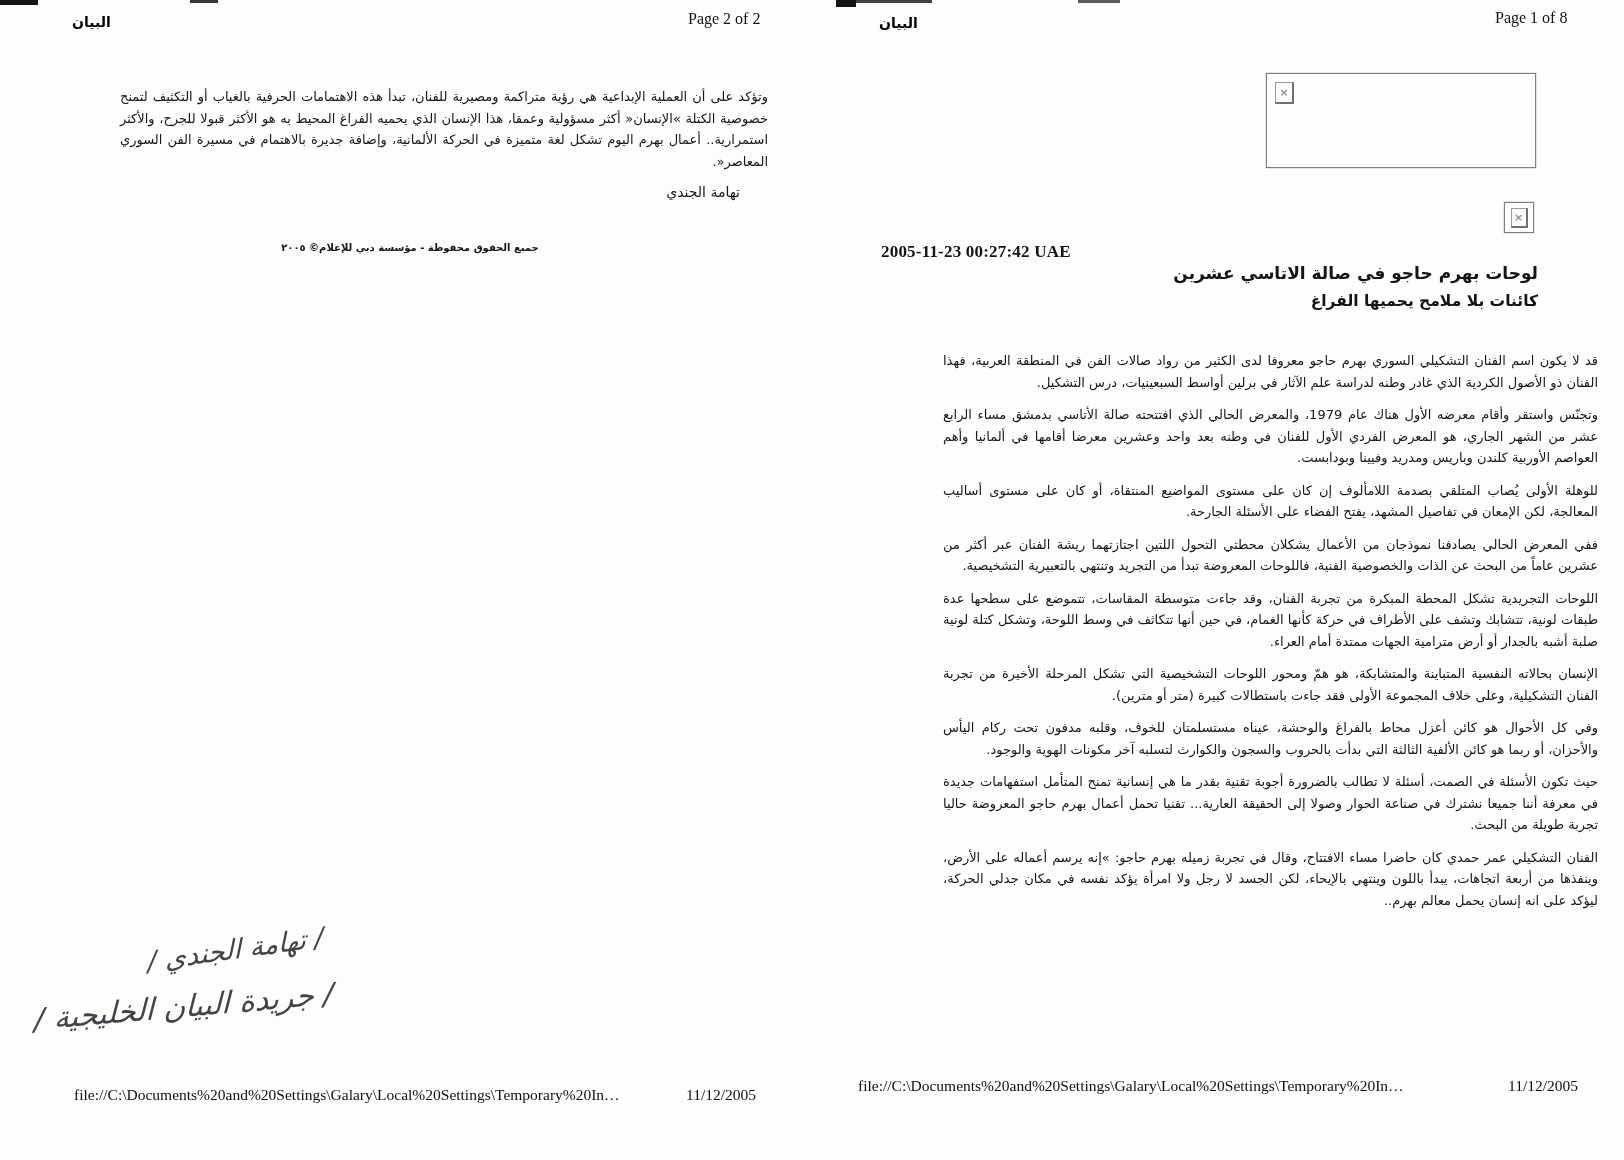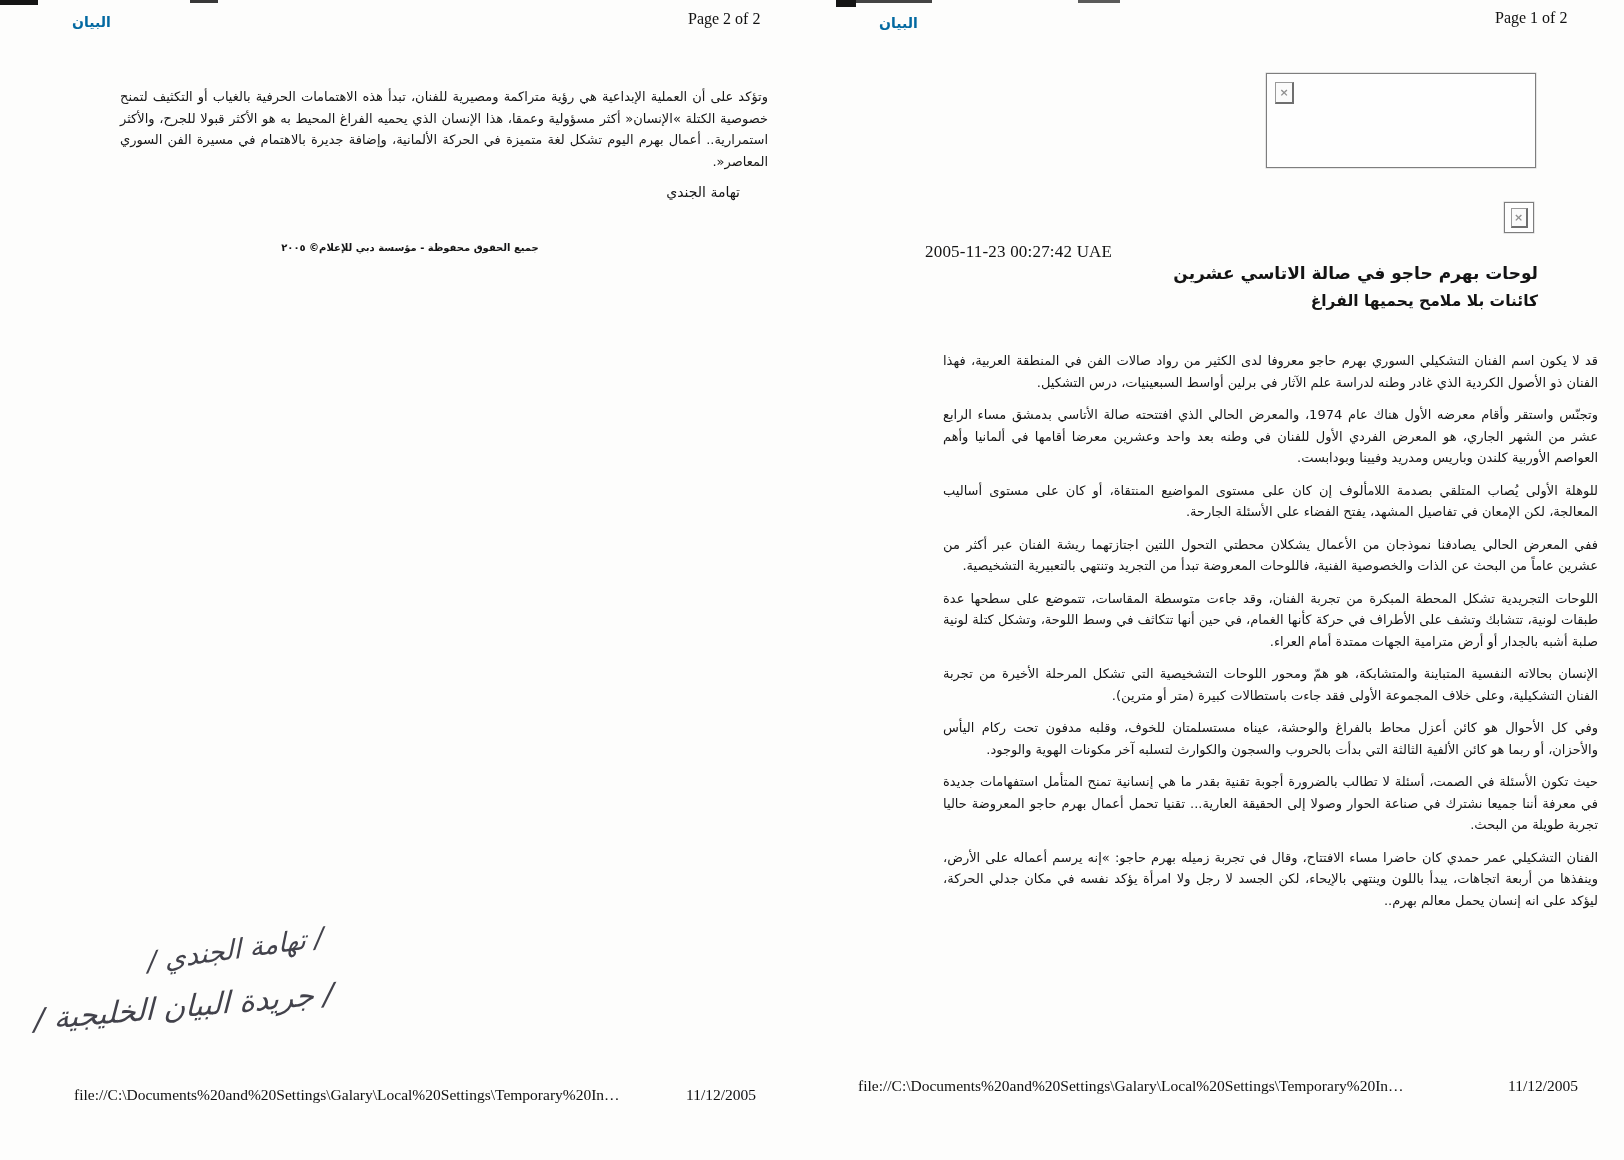--- a/index.html
+++ b/index.html
@@ -4,30 +4,30 @@
 <style>
   html,body{margin:0;padding:0;}
   body{
     width:1624px;height:1160px;position:relative;overflow:hidden;
     background:#fdfdfc;color:#141414;
     font-family:"DejaVu Sans",sans-serif;
   }
   .abs{position:absolute;}
   .serif{font-family:"Liberation Serif",serif;}
   .rtl{direction:rtl;unicode-bidi:plaintext;}
-  .brand{font-size:14px;font-weight:bold;color:#0369a1;}
+  .brand{font-size:14px;font-weight:bold;color:#000000;}
   .pageind{font-size:16px;color:#111;}
   .body-col p{
     margin:0 0 11px 0;font-size:13px;line-height:21.5px;
     text-align:justify;direction:rtl;color:#161616;
     -webkit-font-smoothing:antialiased;
   }
   .headline{font-size:17px;font-weight:bold;text-align:right;}
   .subhead{font-size:15.5px;font-weight:bold;text-align:right;}
-  .timestamp{font-size:17px;font-weight:normal;letter-spacing:.2px;margin-left:44px;}
+  .timestamp{font-size:17px;font-weight:bold;letter-spacing:.2px;}
   .byline{font-size:14px;text-align:right;}
   .copyright{font-size:10px;font-weight:bold;text-align:center;}
   .footer{
     display:flex;justify-content:space-between;align-items:baseline;
     font-size:15.5px;color:#101010;
   }
   .img-frame{
     border:1.5px solid #7e7e7e;background:#fefefe;
     box-shadow:0 0 0 .5px #cfcfcf;
   }
@@ -75,21 +75,21 @@
     <span>file://C:\Documents%20and%20Settings\Galary\Local%20Settings\Temporary%20In…</span>
     <span>11/12/2005</span>
   </div>
 
 </div>
 
 <div>
 
   <div class="abs brand rtl" style="left:879px;top:15px;">البيان</div>
 
-  <div class="abs pageind serif" style="left:1495px;top:9px;">Page 1 of 2</div>
+  <div class="abs pageind serif" style="left:1495px;top:9px;">Page 1 of 8</div>
 
   <div class="abs img-frame" style="left:1266px;top:73px;width:268px;height:93px;">
     <div class="broken-icon abs" style="left:8px;top:8px;">
       <span>×</span>
     </div>
   </div>
 
   <div class="abs img-frame" style="left:1504px;top:202px;width:28px;height:29px;display:flex;align-items:center;justify-content:center;">
     <div class="broken-icon" style="width:14px;height:17px;">
       <span>×</span>
@@ -97,21 +97,21 @@
   </div>
 
   <div class="abs timestamp serif" style="left:881px;top:242px;">2005-11-23 00:27:42 UAE</div>
 
   <div class="abs headline rtl" style="left:1000px;top:263px;width:538px;">لوحات بهرم حاجو في صالة الاتاسي عشرين</div>
 
   <div class="abs subhead rtl" style="left:1100px;top:292px;width:438px;">كائنات بلا ملامح يحميها الفراغ</div>
 
   <div class="abs body-col" style="left:943px;top:350px;width:655px;">
     <p>قد لا يكون اسم الفنان التشكيلي السوري بهرم حاجو معروفا لدى الكثير من رواد صالات الفن في المنطقة العربية، فهذا الفنان ذو الأصول الكردية الذي غادر وطنه لدراسة علم الآثار في برلين أواسط السبعينيات، درس التشكيل.</p>
-    <p>وتجنّس واستقر وأقام معرضه الأول هناك عام 1974، والمعرض الحالي الذي افتتحته صالة الأتاسي بدمشق مساء الرابع عشر من الشهر الجاري، هو المعرض الفردي الأول للفنان في وطنه بعد واحد وعشرين معرضا أقامها في ألمانيا وأهم العواصم الأوربية كلندن وباريس ومدريد وفيينا وبودابست.</p>
+    <p>وتجنّس واستقر وأقام معرضه الأول هناك عام 1979، والمعرض الحالي الذي افتتحته صالة الأتاسي بدمشق مساء الرابع عشر من الشهر الجاري، هو المعرض الفردي الأول للفنان في وطنه بعد واحد وعشرين معرضا أقامها في ألمانيا وأهم العواصم الأوربية كلندن وباريس ومدريد وفيينا وبودابست.</p>
     <p>للوهلة الأولى يُصاب المتلقي بصدمة اللامألوف إن كان على مستوى المواضيع المنتقاة، أو كان على مستوى أساليب المعالجة، لكن الإمعان في تفاصيل المشهد، يفتح الفضاء على الأسئلة الجارحة.</p>
     <p>ففي المعرض الحالي يصادفنا نموذجان من الأعمال يشكلان محطتي التحول اللتين اجتازتهما ريشة الفنان عبر أكثر من عشرين عاماً من البحث عن الذات والخصوصية الفنية، فاللوحات المعروضة تبدأ من التجريد وتنتهي بالتعبيرية التشخيصية.</p>
     <p>اللوحات التجريدية تشكل المحطة المبكرة من تجربة الفنان، وقد جاءت متوسطة المقاسات، تتموضع على سطحها عدة طبقات لونية، تتشابك وتشف على الأطراف في حركة كأنها الغمام، في حين أنها تتكاثف في وسط اللوحة، وتشكل كتلة لونية صلبة أشبه بالجدار أو أرض مترامية الجهات ممتدة أمام العراء.</p>
     <p>الإنسان بحالاته النفسية المتباينة والمتشابكة، هو همّ ومحور اللوحات التشخيصية التي تشكل المرحلة الأخيرة من تجربة الفنان التشكيلية، وعلى خلاف المجموعة الأولى فقد جاءت باستطالات كبيرة (متر أو مترين).</p>
     <p>وفي كل الأحوال هو كائن أعزل محاط بالفراغ والوحشة، عيناه مستسلمتان للخوف، وقلبه مدفون تحت ركام اليأس والأحزان، أو ربما هو كائن الألفية الثالثة التي بدأت بالحروب والسجون والكوارث لتسلبه آخر مكونات الهوية والوجود.</p>
     <p>حيث تكون الأسئلة في الصمت، أسئلة لا تطالب بالضرورة أجوبة تقنية بقدر ما هي إنسانية تمنح المتأمل استفهامات جديدة في معرفة أننا جميعا نشترك في صناعة الحوار وصولا إلى الحقيقة العارية... تقنيا تحمل أعمال بهرم حاجو المعروضة حاليا تجربة طويلة من البحث.</p>
     <p>الفنان التشكيلي عمر حمدي كان حاضرا مساء الافتتاح، وقال في تجربة زميله بهرم حاجو: »إنه يرسم أعماله على الأرض، وينفذها من أربعة اتجاهات، يبدأ باللون وينتهي بالإيحاء، لكن الجسد لا رجل ولا امرأة يؤكد نفسه في مكان جدلي الحركة، ليؤكد على انه إنسان يحمل معالم بهرم..</p>
   </div>
 
   <div class="abs footer serif" style="left:858px;top:1077px;width:720px;">

